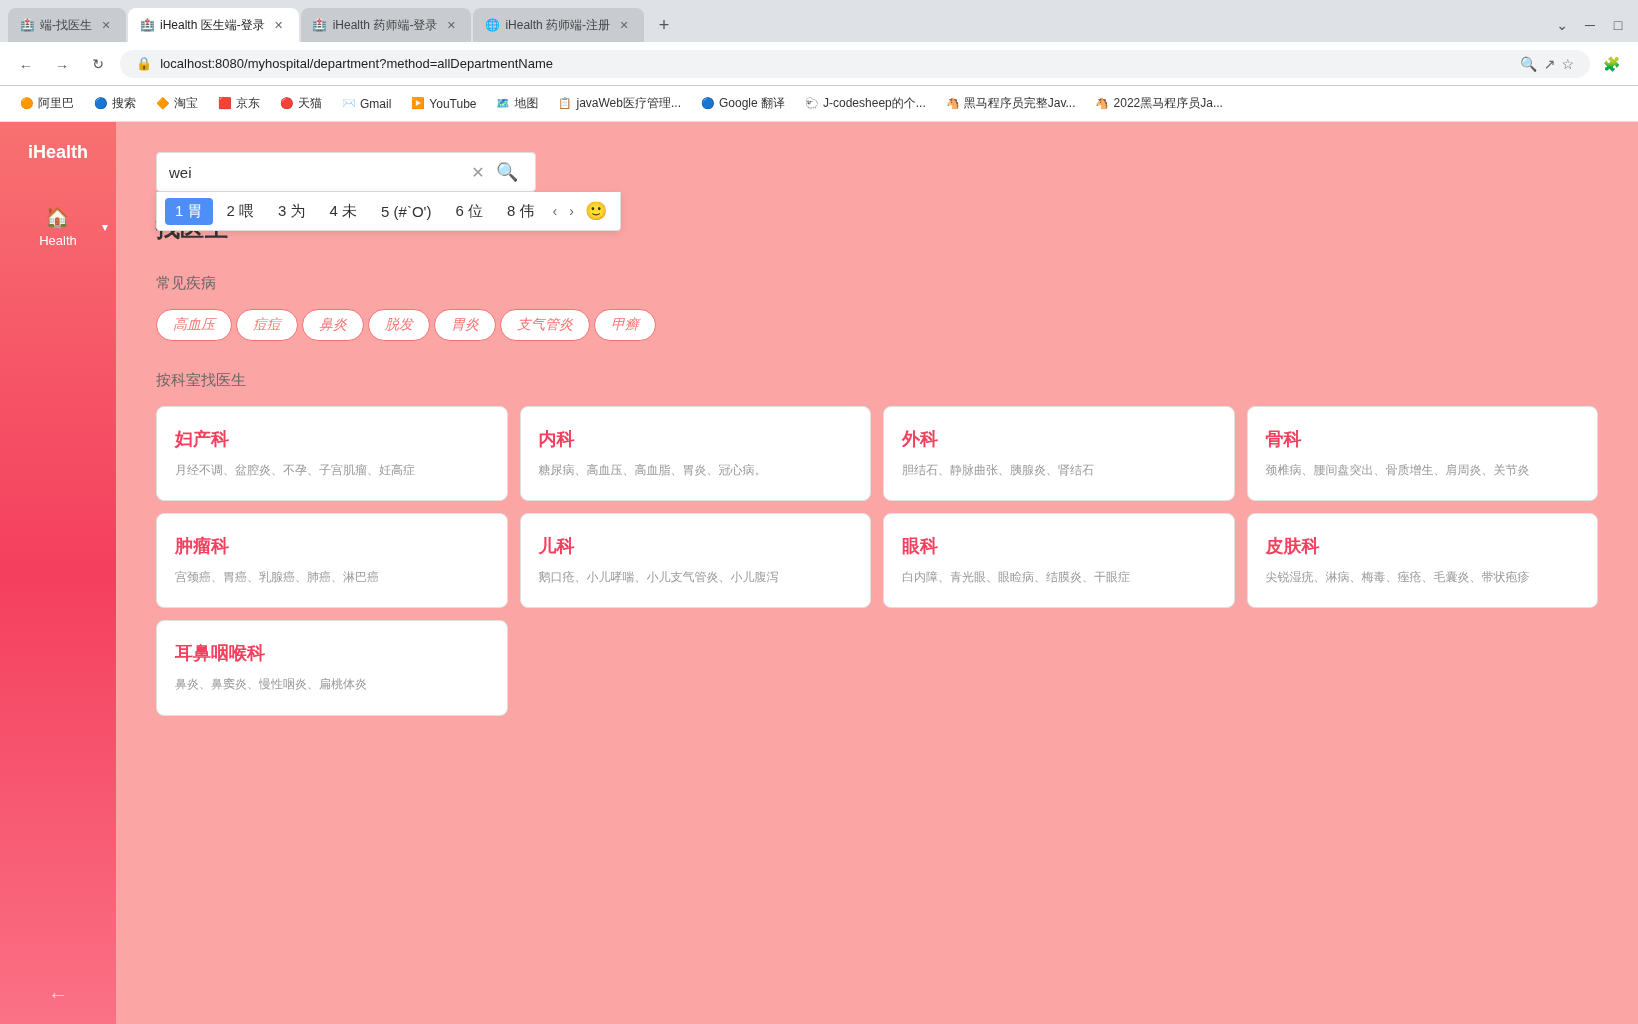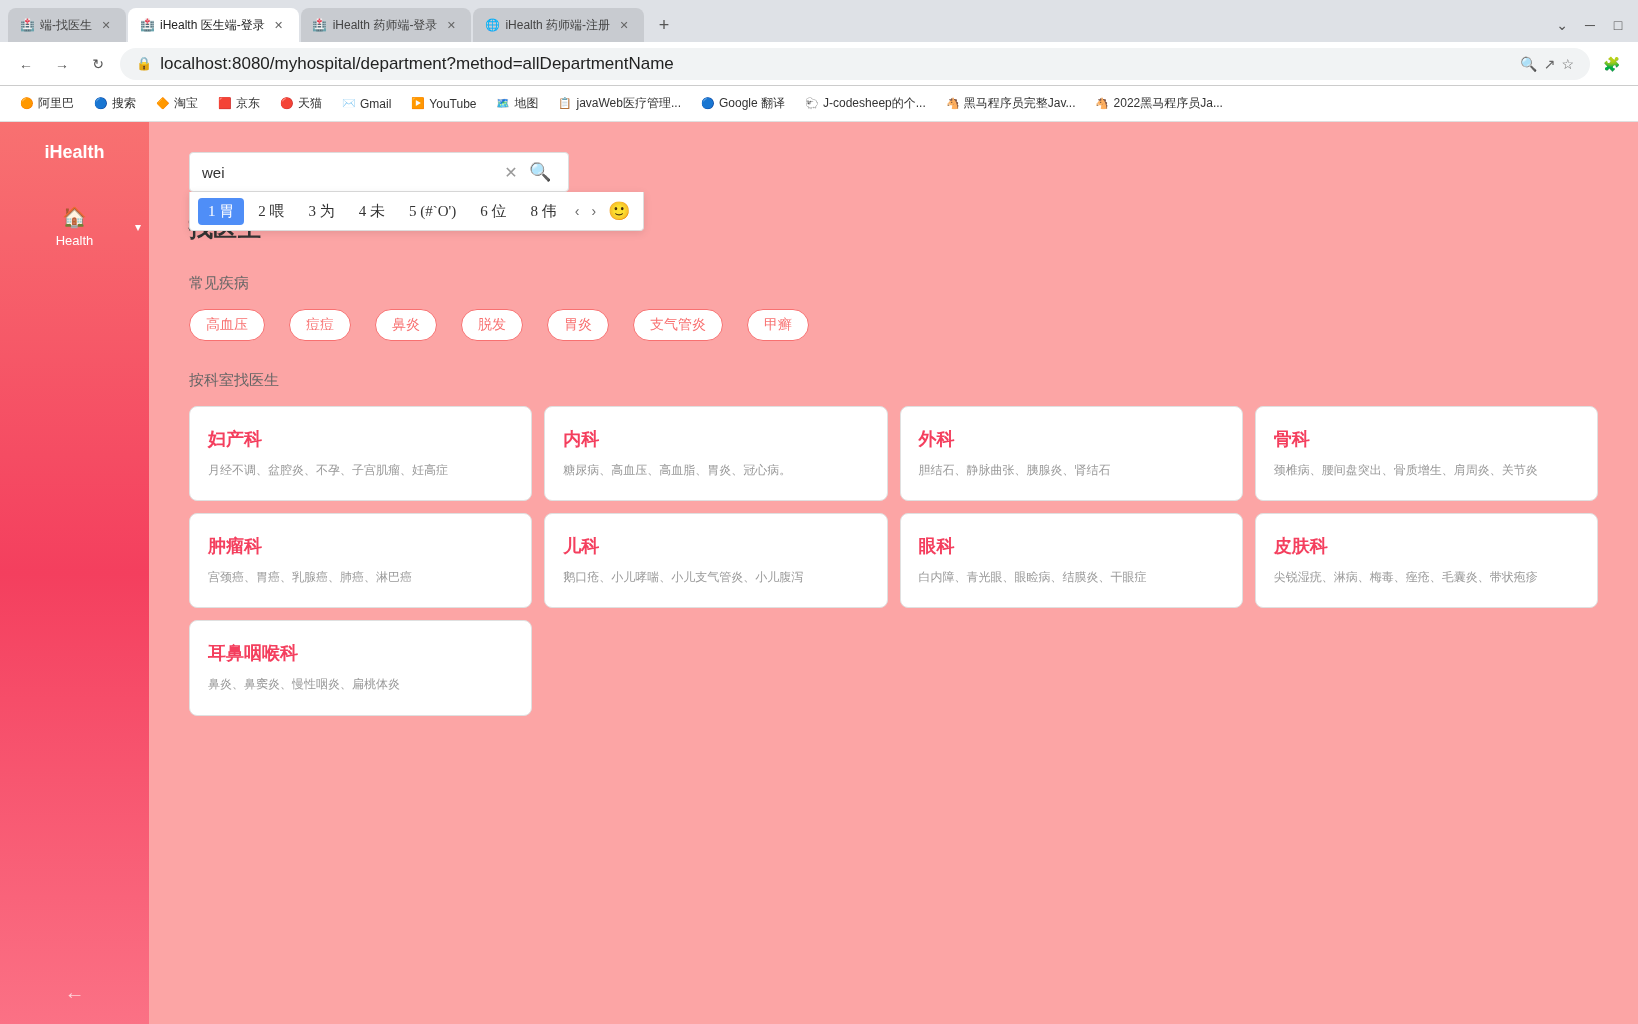--- a/index.html
+++ b/index.html
@@ -61,21 +61,21 @@
       flex: 1;
       background: #f1f3f4;
       border-radius: 20px;
       padding: 6px 16px;
       font-size: 13px;
       color: #222;
       display: flex;
       align-items: center;
       gap: 8px;
     }
-    .url-text { flex: 1; font-size: 17px; }
+    .url-text { flex: 1; font-size: 13px; }
     .url-icons { display: flex; gap: 6px; align-items: center; }
     .url-icon { font-size: 14px; color: #666; cursor: pointer; }
 
     
     .bookmarks-bar {
       background: #fff;
       display: flex;
       align-items: center;
       padding: 4px 12px;
       gap: 4px;
@@ -99,21 +99,21 @@
     
     .main-area {
       display: flex;
       width: 1638px;
       height: calc(1024px - 42px - 44px - 36px);
       background: #fff;
     }
 
     
     .sidebar {
-      width: 149px;
+      width: 116px;
       background: linear-gradient(180deg, #f87171 0%, #f43f5e 50%, #fb7185 100%);
       display: flex;
       flex-direction: column;
       align-items: center;
       padding: 20px 0;
       position: relative;
       flex-shrink: 0;
     }
     .sidebar-logo {
       color: #fff;
@@ -205,21 +205,20 @@
       z-index: 100;
       box-shadow: 0 2px 8px rgba(0,0,0,0.1);
     }
     .ime-candidate {
       padding: 4px 10px;
       font-size: 15px;
       cursor: pointer;
       border-radius: 4px;
       color: #333;
       white-space: nowrap;
-      font-family: Liberation Serif, serif;
     }
     .ime-candidate.selected { background: #4f8ef7; color: #fff; }
     .ime-nav { color: #666; font-size: 14px; cursor: pointer; padding: 4px; }
     .ime-emoji { color: #888; font-size: 18px; cursor: pointer; padding: 4px; }
 
     
     .page-title {
       font-size: 24px;
       font-weight: bold;
       color: #333;
@@ -227,23 +226,24 @@
     }
 
     
     .section-title {
       font-size: 15px;
       color: #666;
       margin-bottom: 16px;
     }
     .disease-tags {
       display: flex;
-      gap: 24px;
+      gap: 4px;
       flex-wrap: wrap;
       margin-bottom: 30px;
+      font-style: italic;
     }
     .disease-tag {
       border: 1px solid #f87171;
       color: #f87171;
       padding: 6px 16px;
       border-radius: 20px;
       font-size: 14px;
       cursor: pointer;
       background: #fff;
     }

